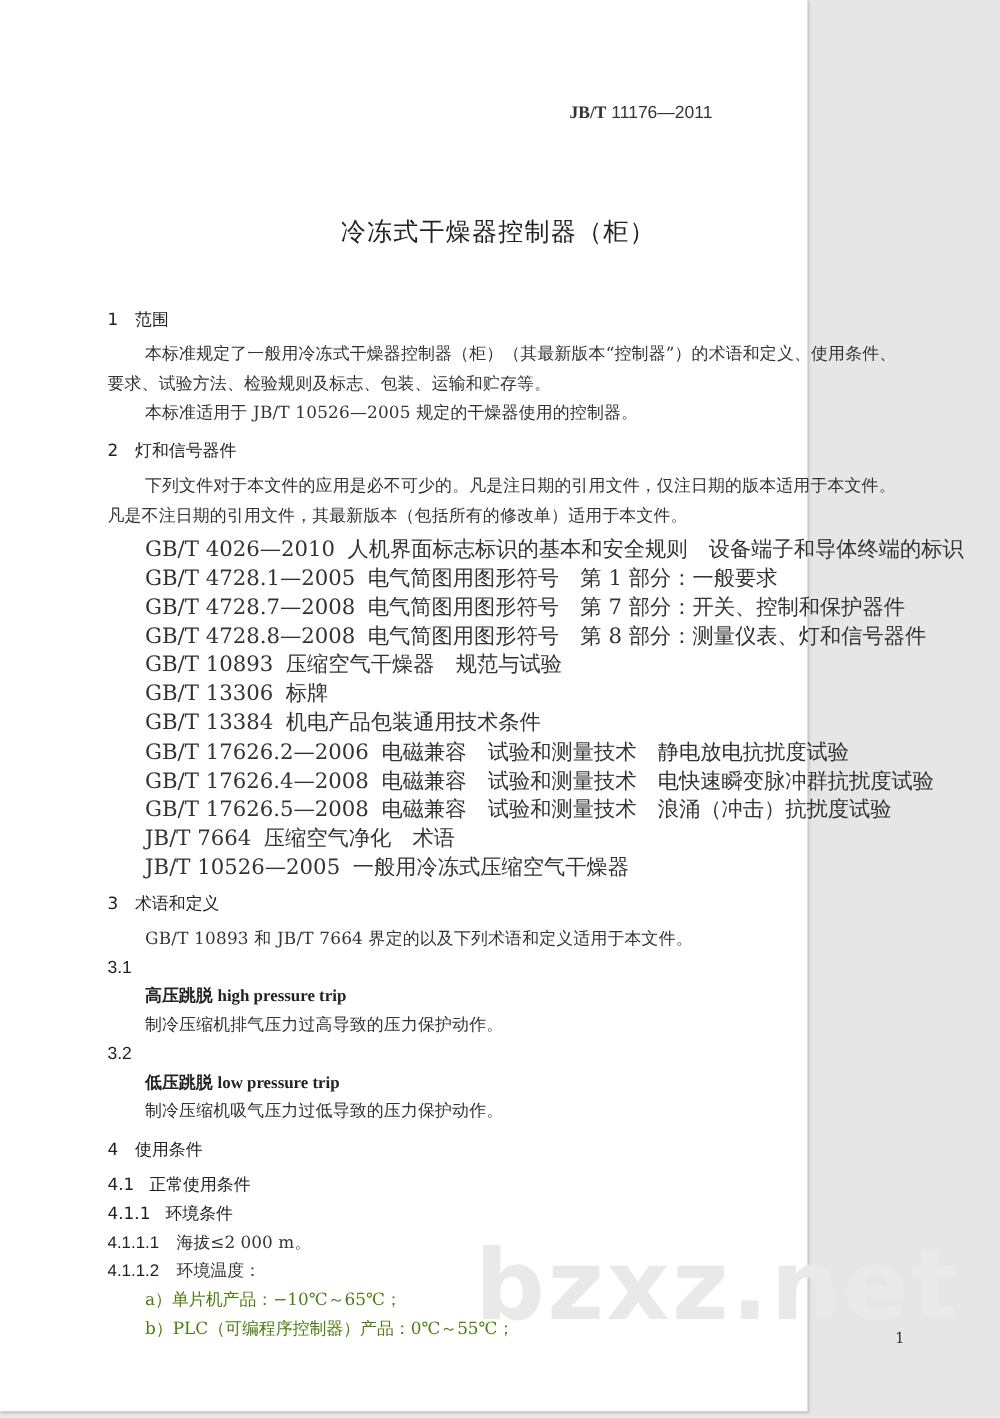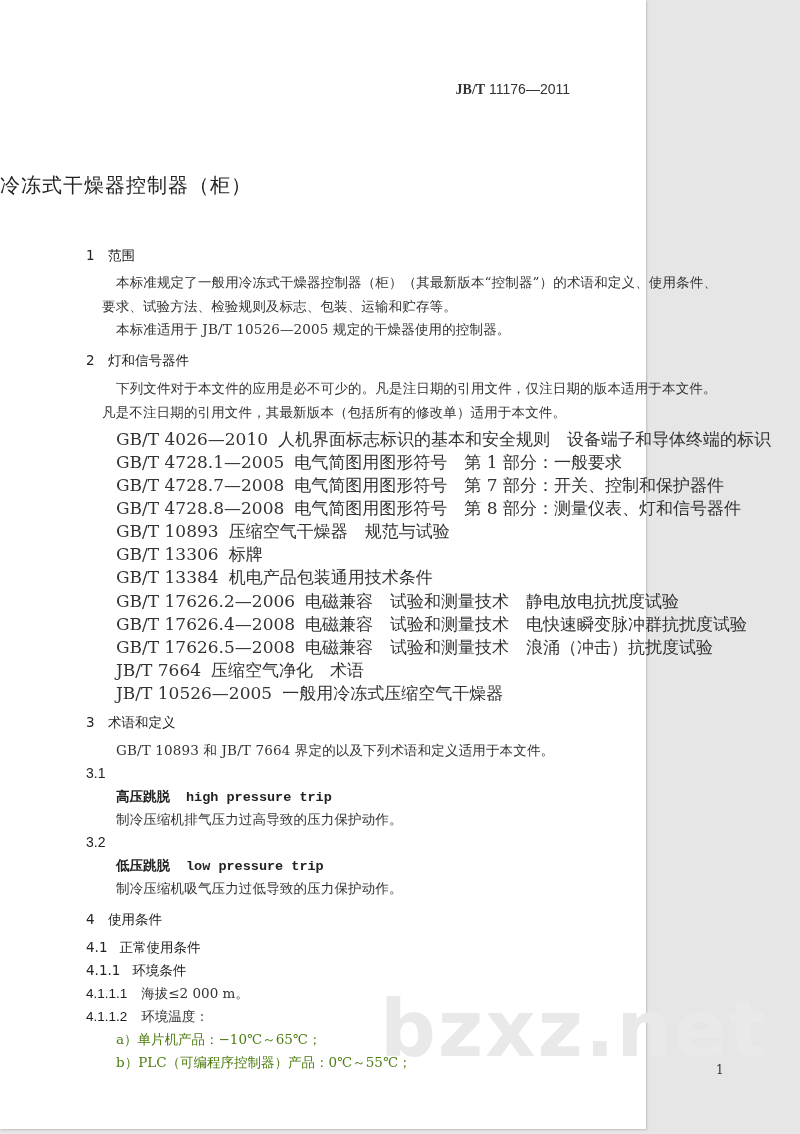--- a/index.html
+++ b/index.html
@@ -36,21 +36,21 @@
     color: #333;
   }
   .std-code b {
     font-family: "Liberation Serif", serif;
     font-weight: bold;
   }
   .doc-title {
     top: 172px;
     left: 0;
     width: 797px;
-    text-align: left;
+    text-align: center;
     font-family: "DejaVu Sans", sans-serif;
     font-size: 20px;
     letter-spacing: 1px;
     color: #222;
   }
   .h1 {
     font-family: "DejaVu Sans", sans-serif;
     font-size: 13.5px;
     color: #222;
     left: 86px;
@@ -62,34 +62,34 @@
     color: #222;
     left: 86px;
   }
   .h2 .num { display: inline-block; margin-right: 12px; }
   .para {
     font-size: 13.5px;
     color: #333;
     letter-spacing: 0.15px;
   }
   .p-indent { left: 116px; }
-  .p-left { left: 102px; text-align: center; }
+  .p-left { left: 86px; text-align: center; }
   .ref-line {
     left: 116px;
     font-size: 17px;
     color: #333;
   }
   .ref-line .code { margin-right: 10px; }
   .term {
     left: 116px;
     font-size: 13.5px;
     font-weight: bold;
     color: #222;
   }
-  .term .en { margin-left: 16px; font-family: Liberation Mono, monospace; }
+  .term .en { margin-left: 4px; font-family: Liberation Serif, serif; }
   .clause-num {
     left: 86px;
     font-family: "Liberation Sans", sans-serif;
     font-size: 14px;
     color: #222;
   }
   .clause-line {
     left: 86px;
     font-size: 13.5px;
     color: #333;

